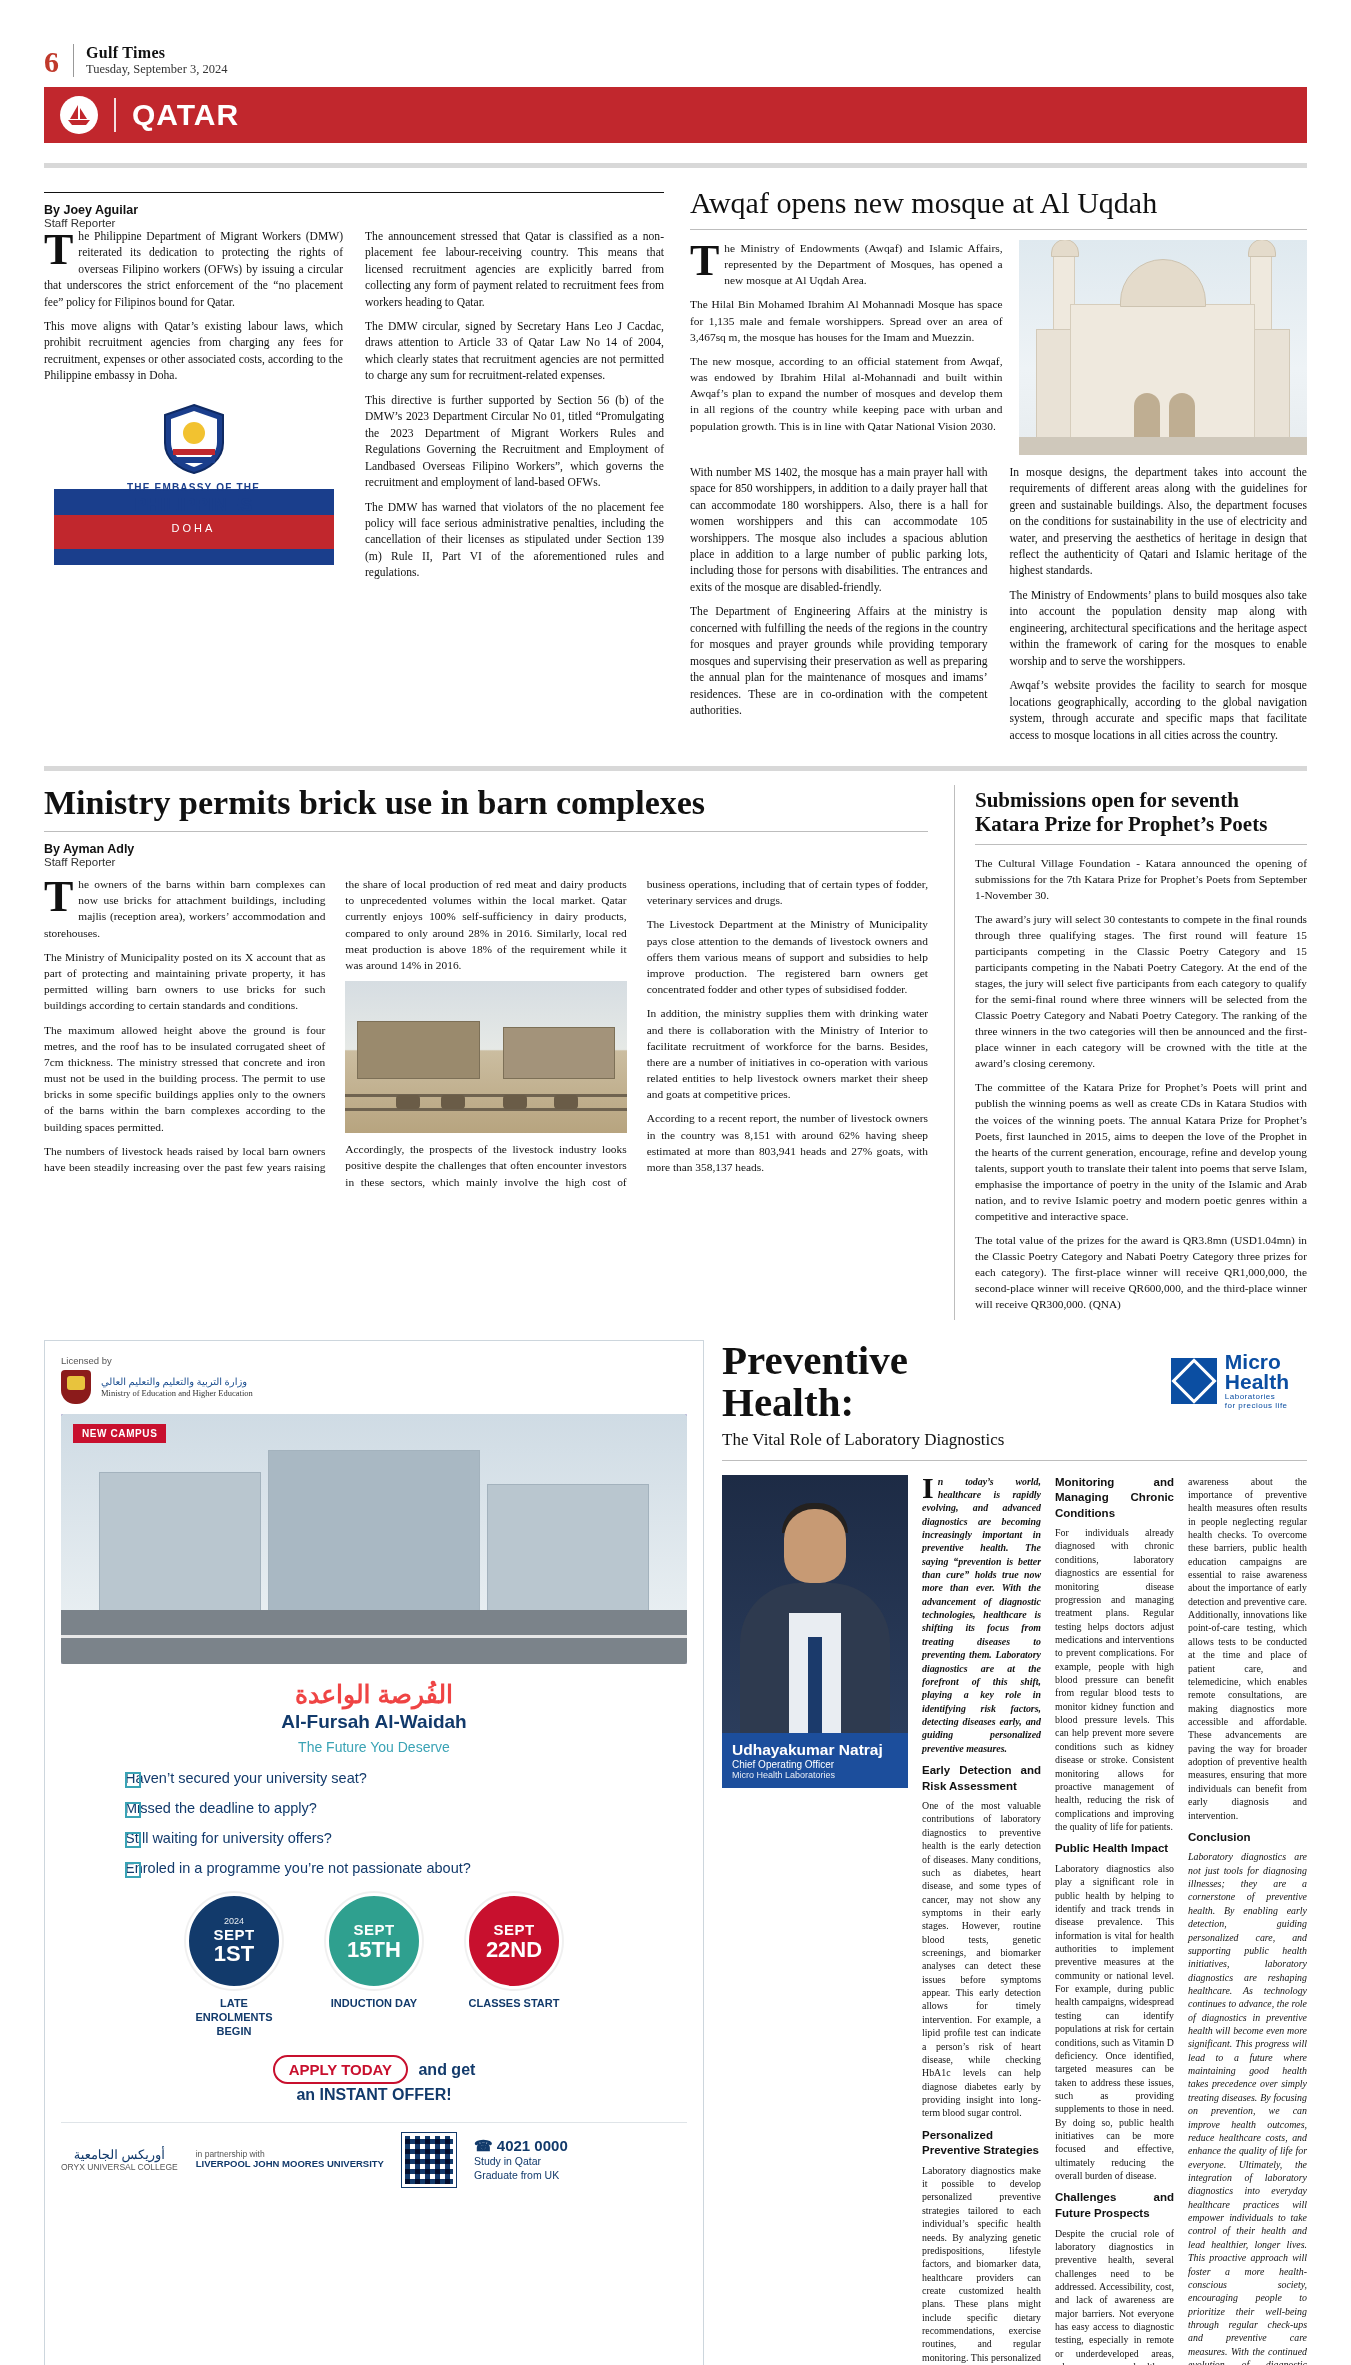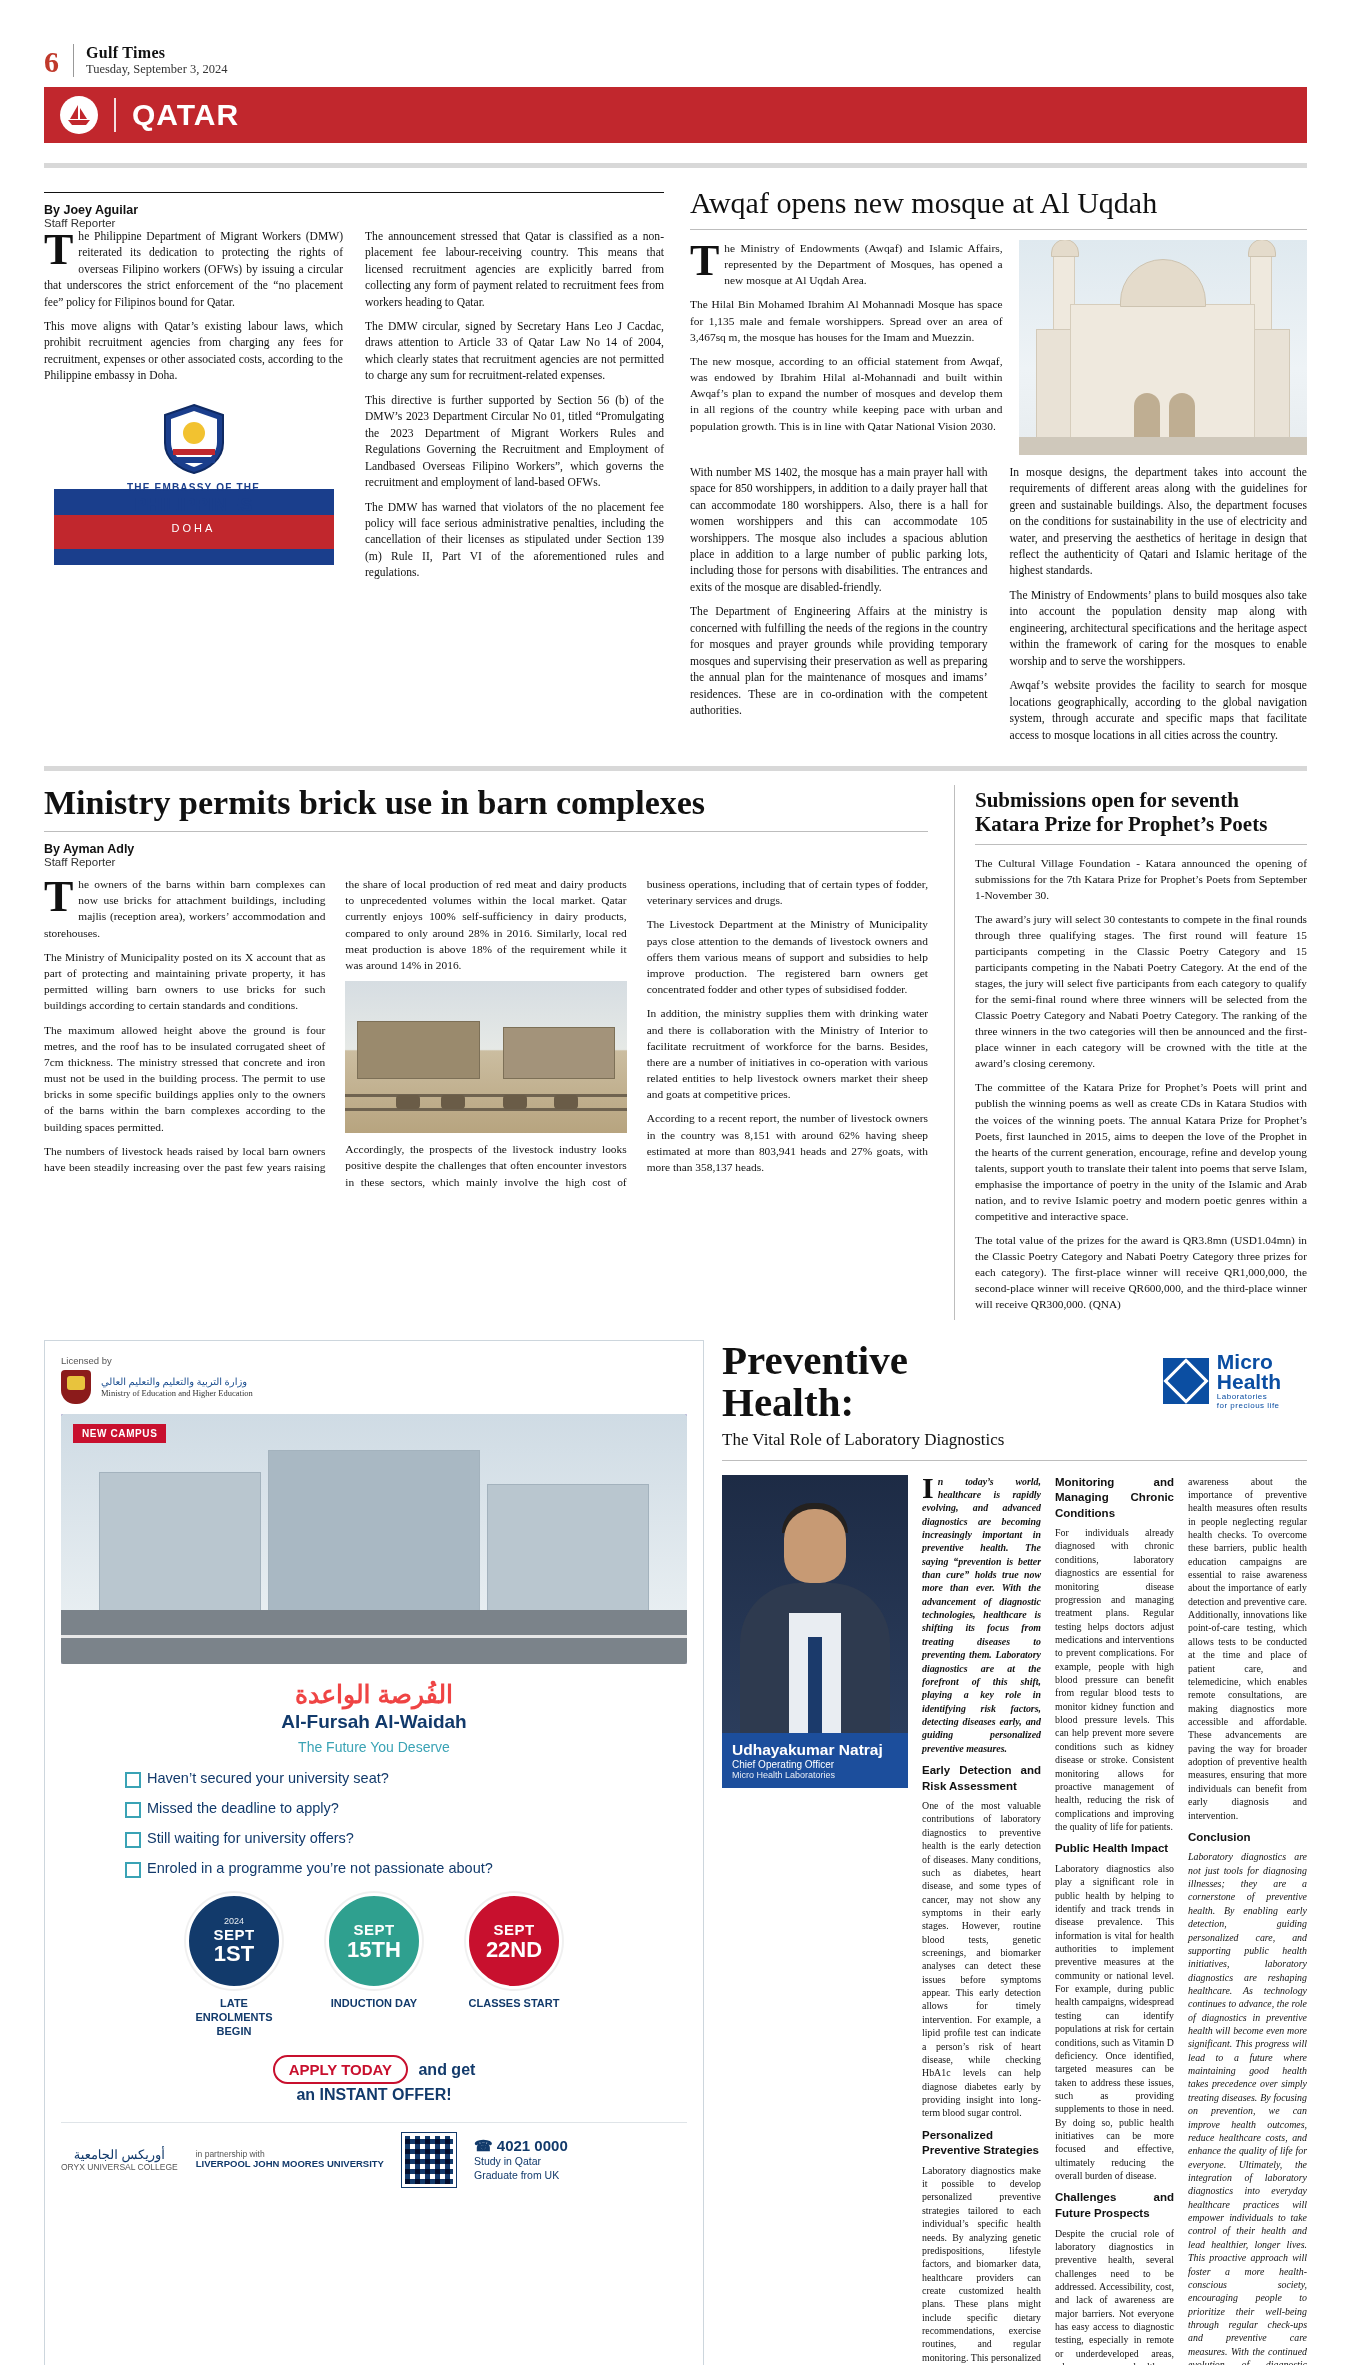--- a/index.html
+++ b/index.html
@@ -111,21 +111,21 @@
   .campus .csky { position:absolute; inset:0; background:linear-gradient(#cfdbe4,#eef3f5); }
   .campus .bldg { position:absolute; background:#b9c6cf; border:1px solid #a3b2bd; }
   .campus .road { position:absolute; left:0; right:0; bottom:0; height:54px; background:#7b838a; }
   .campus .roadline { position:absolute; left:0; right:0; bottom:26px; height:3px; background:#e8e8e8; }
   .badge-new { position:absolute; left:12px; top:10px; background:#c8102e; color:#fff; font-family:"Liberation Sans",sans-serif;
       font-size:10px; font-weight:700; padding:4px 9px; letter-spacing:.6px; }
   .ar-title { text-align:center; margin-top:16px; font-family:Liberation Sans, sans-serif; font-size:25px; color:#ef4444; font-weight:700;}
   .en-title { text-align:center; font-family:"Liberation Sans",sans-serif; font-size:19px; color:#123a6b; font-weight:700; margin-top:2px;}
   .tag-line { text-align:center; font-family:"Liberation Sans",sans-serif; font-size:14px; color:#3aa3b5; margin-top:6px;}
   .bullets { margin:14px 0 0 24px; font-family:"Liberation Sans",sans-serif; font-size:14.5px; color:#123a6b; }
-  .bullets li { list-style:none; margin:12px 0 10px; position:relative; padding-left:22px; line-height:1.25;}
+  .bullets li { list-style:none; margin:12px 0 10px; position:relative; line-height:1.25;}
   .bullets li:before { content:""; position:absolute; left:0; top:3px; width:12px; height:12px; border:2px solid #3aa3b5; }
   .dates { display:flex; justify-content:center; gap:44px; margin-top:16px; }
   .datecircle { width:96px; height:96px; border-radius:50%; display:flex; flex-direction:column; align-items:center; justify-content:center;
      color:#fff; font-family:"Liberation Sans",sans-serif; line-height:1.05; border:3px solid #fff; box-shadow:0 0 0 2px rgba(0,0,0,.06);}
   .dc1 { background:#123a6b; } .dc2 { background:#2fa08f; } .dc3 { background:#c8102e; }
   .dc-year { font-size:9px; opacity:.9; }
   .dc-mon { font-size:15px; font-weight:700; letter-spacing:.5px; }
   .dc-day { font-size:22px; font-weight:700; }
   .datelabels { display:flex; justify-content:center; gap:44px; margin-top:8px; font-family:"Liberation Sans",sans-serif;
      font-size:11px; font-weight:700; color:#123a6b; text-align:center; }
@@ -140,21 +140,21 @@
      repeating-linear-gradient(90deg,#123a6b 0 5px,#fff 5px 10px),
      repeating-linear-gradient(0deg,#123a6b 0 5px,transparent 5px 10px);
      background-blend-mode:multiply; border:3px solid #fff; outline:1px solid #123a6b; }
   .phone { font-family:"Liberation Sans",sans-serif; font-size:15px; color:#123a6b; font-weight:700; }
   .studyin { font-family:"Liberation Sans",sans-serif; font-size:10.5px; color:#123a6b; line-height:1.3;}
 
   
   .ph-col { flex:1; }
   .ph-head { font-family:"Liberation Serif",serif; font-weight:700; font-size:41px; line-height:1.02; margin:0; }
   .ph-sub { font-family:"Liberation Serif",serif; font-size:17px; margin-top:6px; }
-  .mhl { position:absolute; right:26px; top:12px; display:flex; align-items:center; gap:8px; }
+  .mhl { position:absolute; right:18px; top:12px; display:flex; align-items:center; gap:8px; }
   .mhl-mark { width:46px; height:46px; background:#0b4ea2; position:relative; }
   .mhl-mark:after{content:"";position:absolute;inset:7px;border:3px solid #fff;transform:rotate(45deg);}
   .mhl-txt1 { font-family:"Liberation Sans",sans-serif; font-size:21px; font-weight:700; color:#0b4ea2; line-height:.95;}
   .mhl-txt2 { font-family:"Liberation Sans",sans-serif; font-size:8px; color:#0b4ea2; letter-spacing:.5px;}
   .ph-grid { display:flex; gap:14px; margin-top:14px; }
   .ph-portrait { width:186px; }
   .portrait-img { width:186px; height:258px; background:linear-gradient(#1d2b45,#2b3d5c); position:relative; overflow:hidden;}
   .p-face { position:absolute; left:50%; transform:translateX(-50%); top:34px; width:62px; height:74px; background:#c79a74; border-radius:30px 30px 26px 26px;}
   .p-hair { position:absolute; left:50%; transform:translateX(-50%); top:28px; width:66px; height:30px; background:#24211f; border-radius:32px 32px 0 0;}
   .p-body { position:absolute; left:50%; transform:translateX(-50%); bottom:0; width:150px; height:150px; background:#2e3a4f; border-radius:60px 60px 0 0;}

